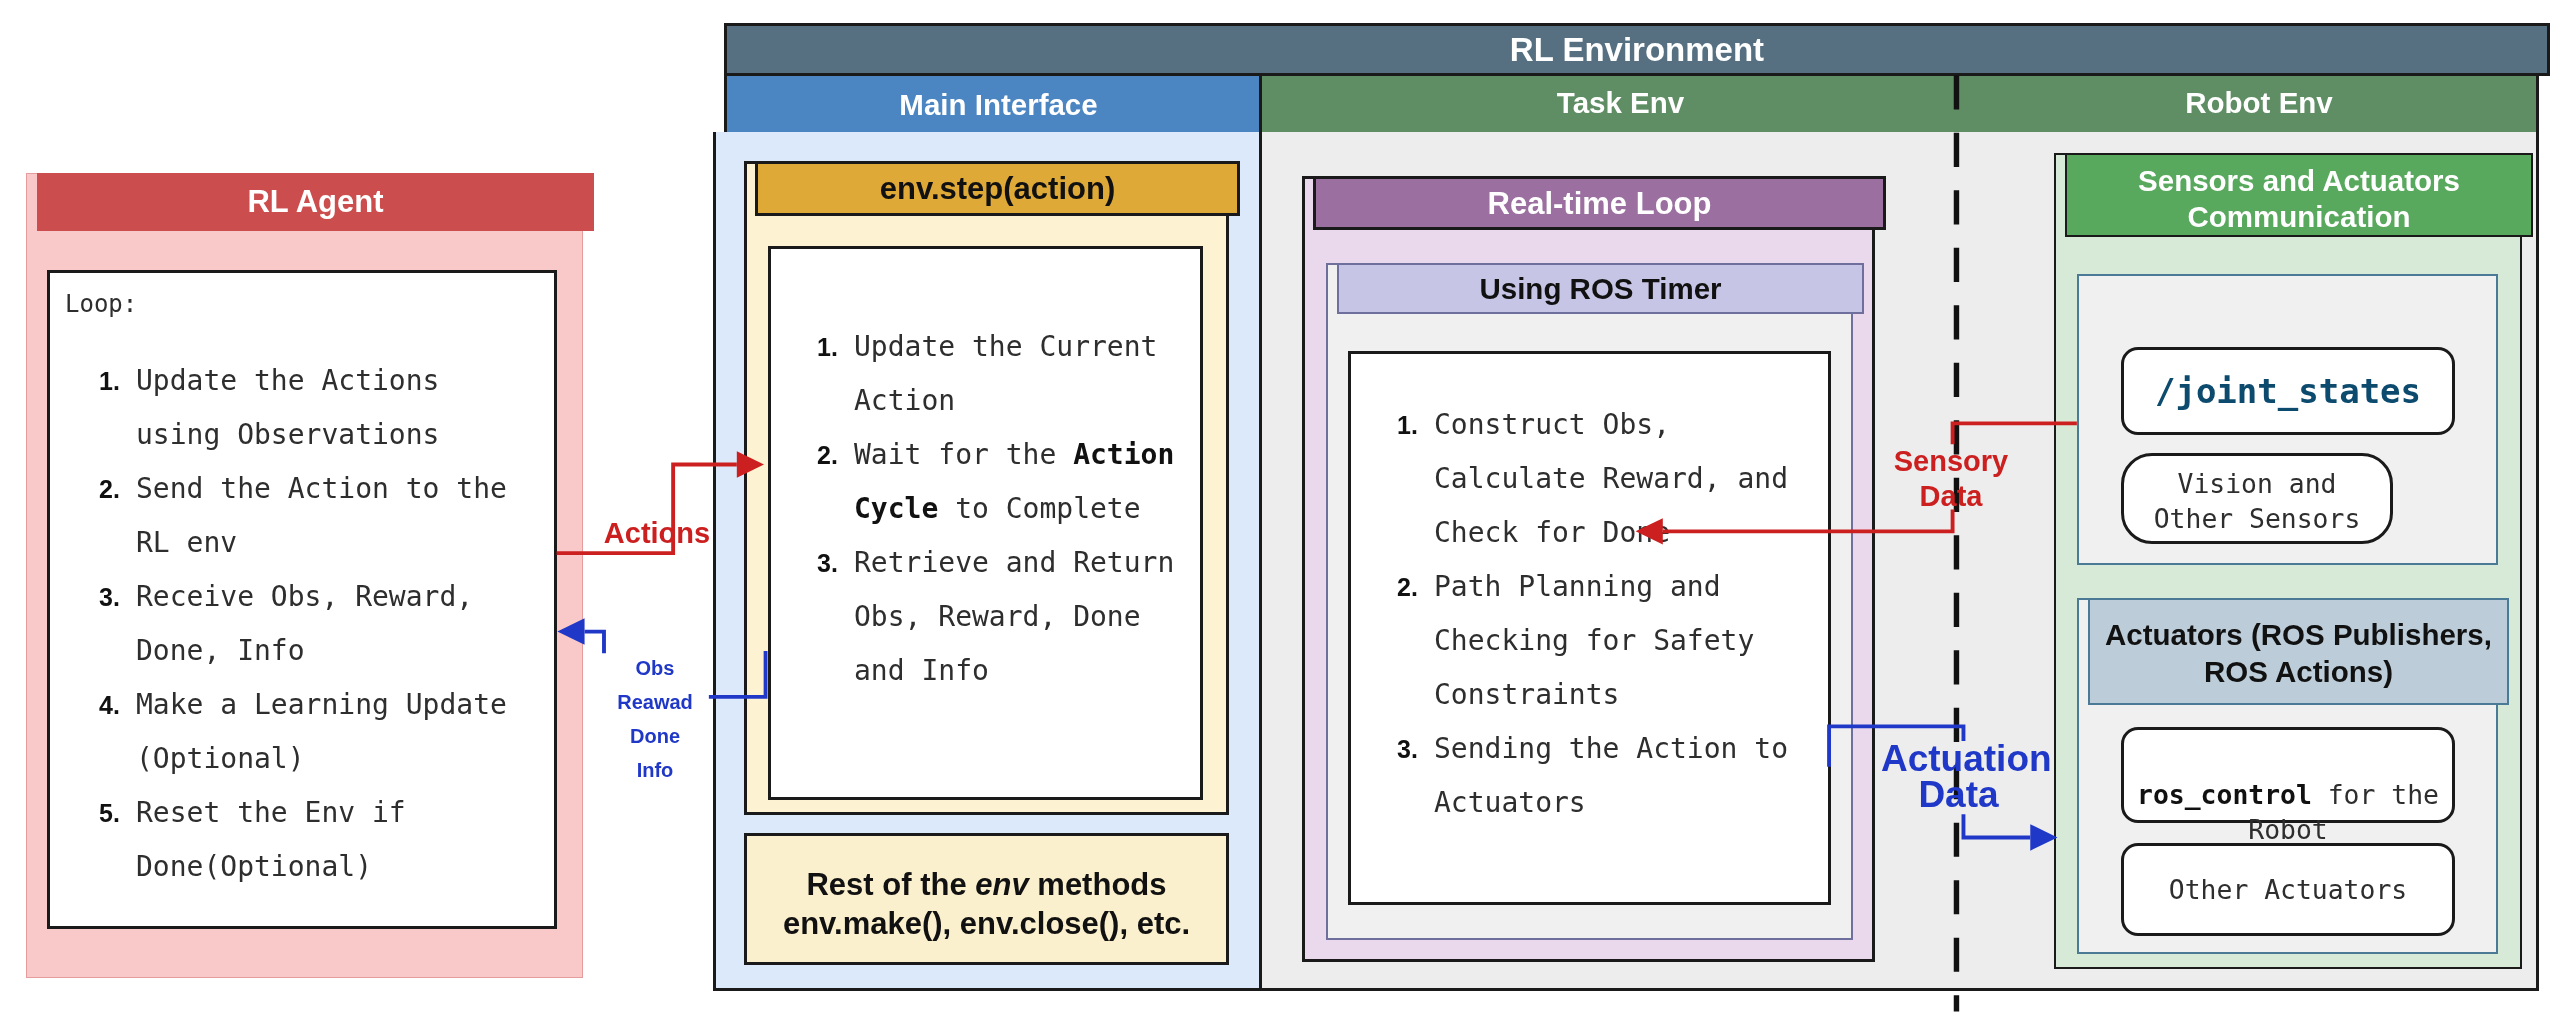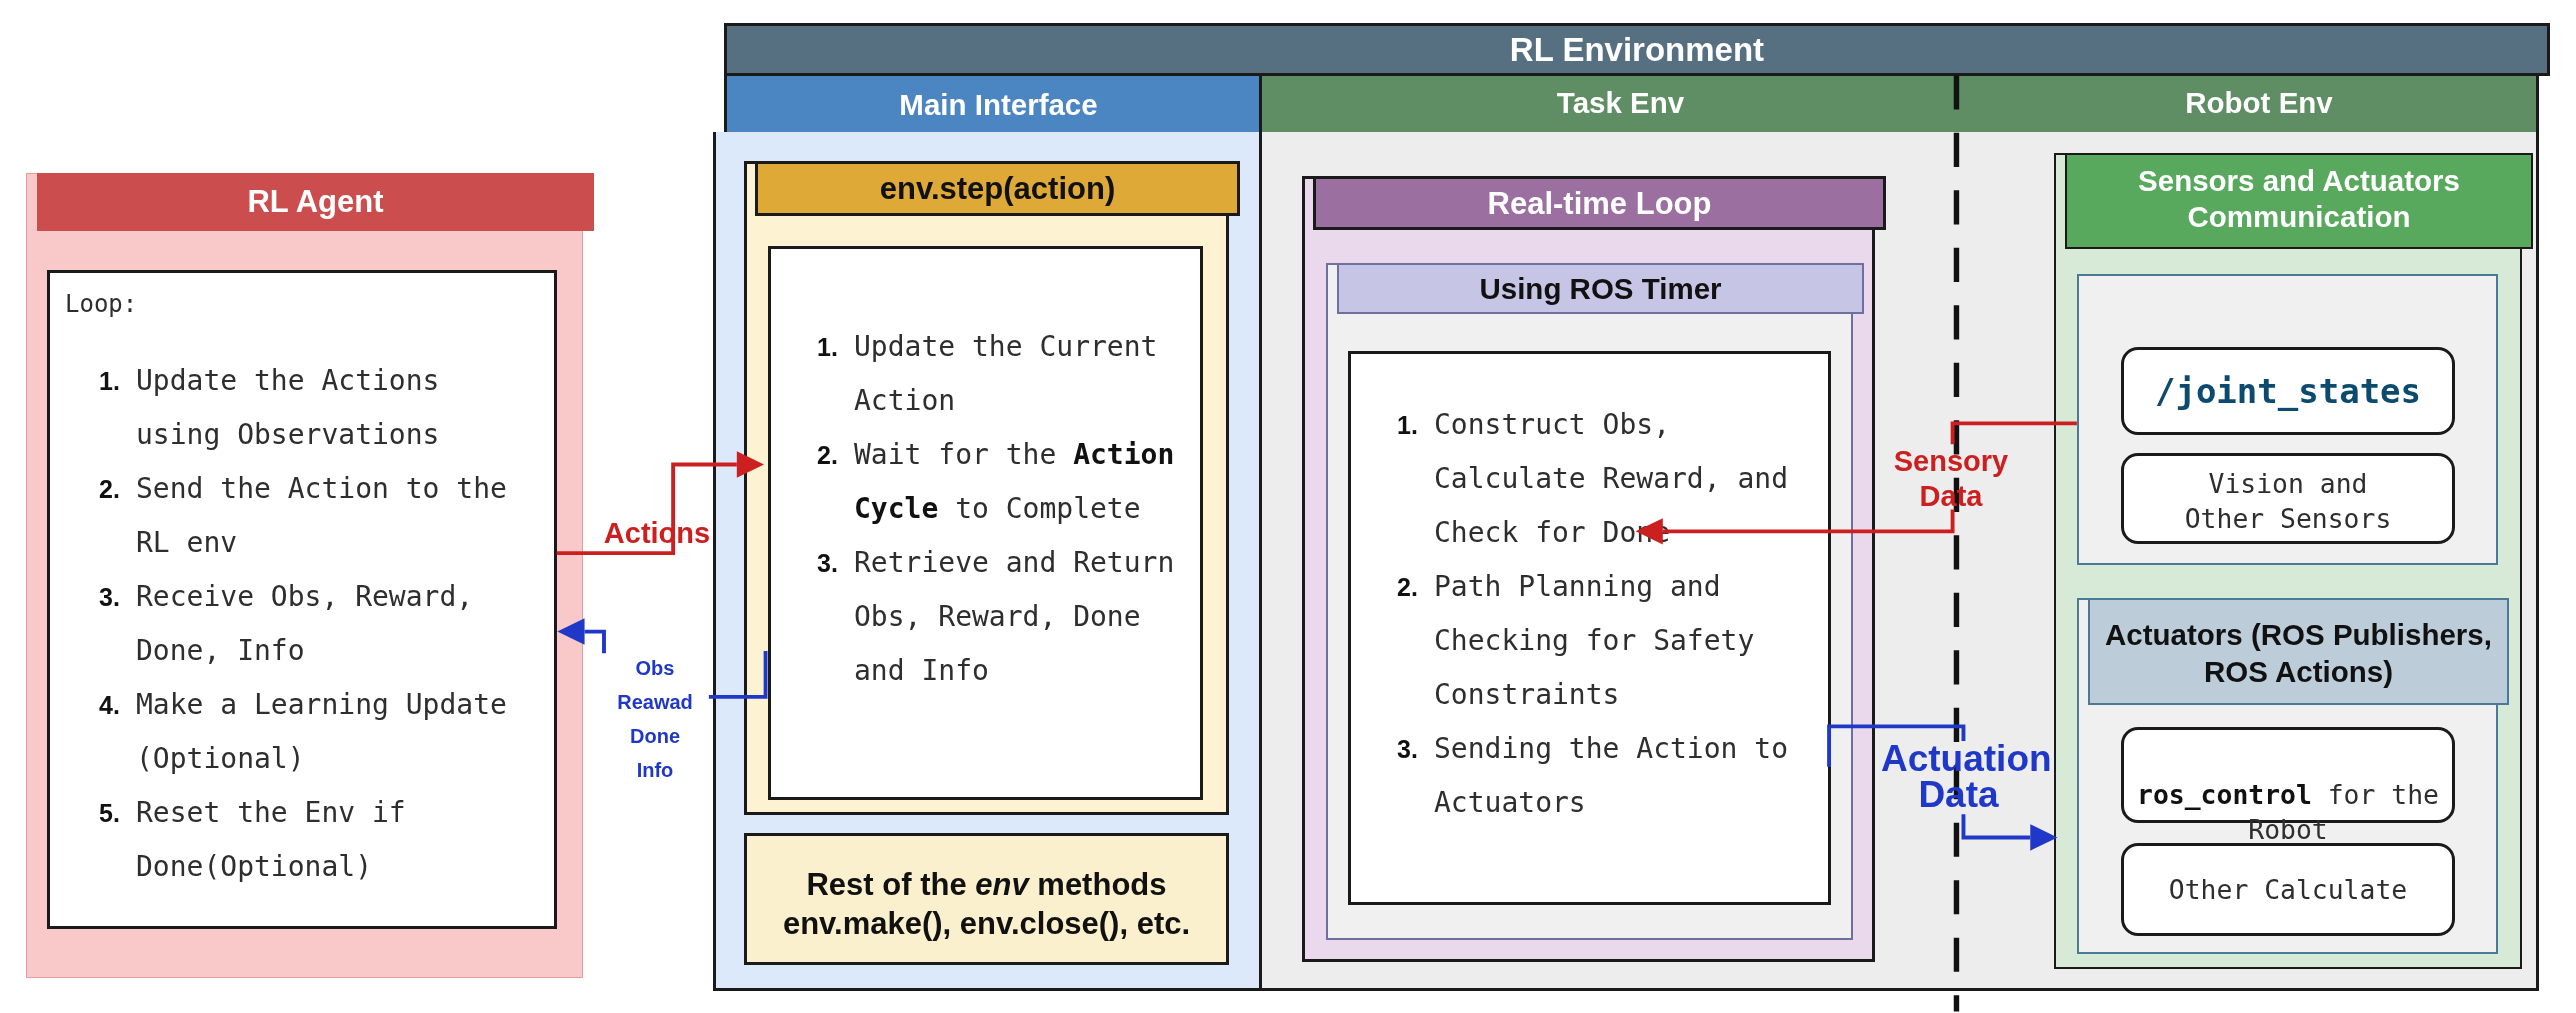--- a/index.html
+++ b/index.html
@@ -136,43 +136,43 @@
       </div>
     <div class="li">
       <span class="n">3.</span>
       <span class="t">Sending the Action to
 Actuators</span>
       </div>
   </div>
 
   <div class="abs" style="left:2054px;top:153px;width:468px;height:816px;background:#d7ead7;
               border:2.3px solid #1a1a1a;"></div>
-  <div class="abs hdr" style="left:2054px;top:153px;width:468px;height:96px;background:#58a85e;
+  <div class="abs hdr" style="left:2054px;top:153px;width:468px;height:84px;background:#58a85e;
               border:2.3px solid #1a1a1a;font-size:29.5px;line-height:36px;padding-top:7.8px;">Sensors and Actuators
 Communication</div>
 
   <div class="abs" style="left:2077px;top:274px;width:421px;height:291px;background:#f0f0f0;
               border:2.3px solid #4a7a96;"></div>
   <div class="abs roundbox mono" style="left:2121px;top:347px;width:334px;height:88px;font-size:34px;
               font-weight:bold;line-height:82px;color:#0c4a6e;">/joint_states</div>
-  <div class="abs roundbox mono" style="left:2121px;top:453px;width:334px;height:91px;font-size:26.4px;
-              line-height:35px;padding-top:10px;">Vision and
+  <div class="abs roundbox mono" style="left:2121px;top:453px;width:272px;height:91px;font-size:26.4px;
+              line-height:35px;padding-top:10px;border-radius:31px;">Vision and
 Other Sensors</div>
 
   <div class="abs" style="left:2077px;top:598px;width:421px;height:356px;background:#f0f0f0;
               border:2.3px solid #4a7a96;"></div>
   <div class="abs hdr dark" style="left:2077px;top:598px;width:421px;height:107px;background:#bccdd9;
               border:2.3px solid #4a7a96;font-size:29.5px;line-height:37px;padding-top:15.5px;">Actuators (ROS Publishers,
 ROS Actions)</div>
   <div class="abs roundbox mono" style="left:2121px;top:727px;width:334px;height:96px;font-size:26.4px;
               line-height:35px;padding-top:11.7px;">
     <b style="color:#111;">ros_control</b><span> for the
 Robot</span>
   </div>
-  <div class="abs roundbox mono" style="left:2121px;top:843px;width:334px;height:93px;font-size:26.4px;line-height:87px;">Other Calculate</div>
+  <div class="abs roundbox mono" style="left:2121px;top:843px;width:334px;height:93px;font-size:26.4px;line-height:87px;">Other Actuators</div>
 
   <svg class="overlay" width="2576" height="1013" viewBox="0 0 3315 1304">
 
     <line x1="2518" y1="97" x2="2518" y2="1302" stroke="#111111" stroke-width="7" stroke-dasharray="44 30"></line>
 
     <path d="M716 712 L866 712 L866 598 L948 598" fill="none" stroke="#cc2020" stroke-width="5"></path>
     <polygon points="948,581 983,598 948,615" fill="#cc2020"></polygon>
 
     <path d="M985 838 L985 897 L912 897" fill="none" stroke="#2038c8" stroke-width="5"></path>
     <path d="M777 841 L777 813 L752 813" fill="none" stroke="#2038c8" stroke-width="5"></path>

